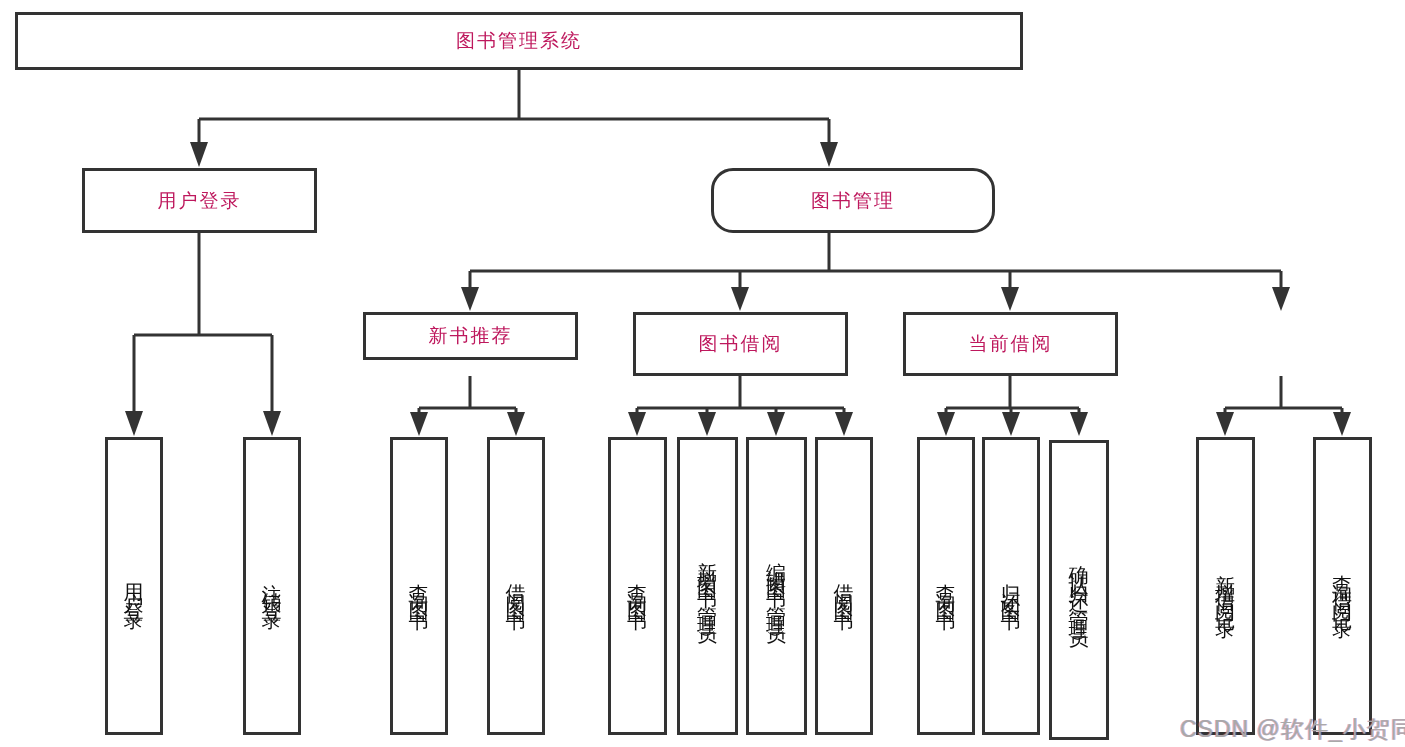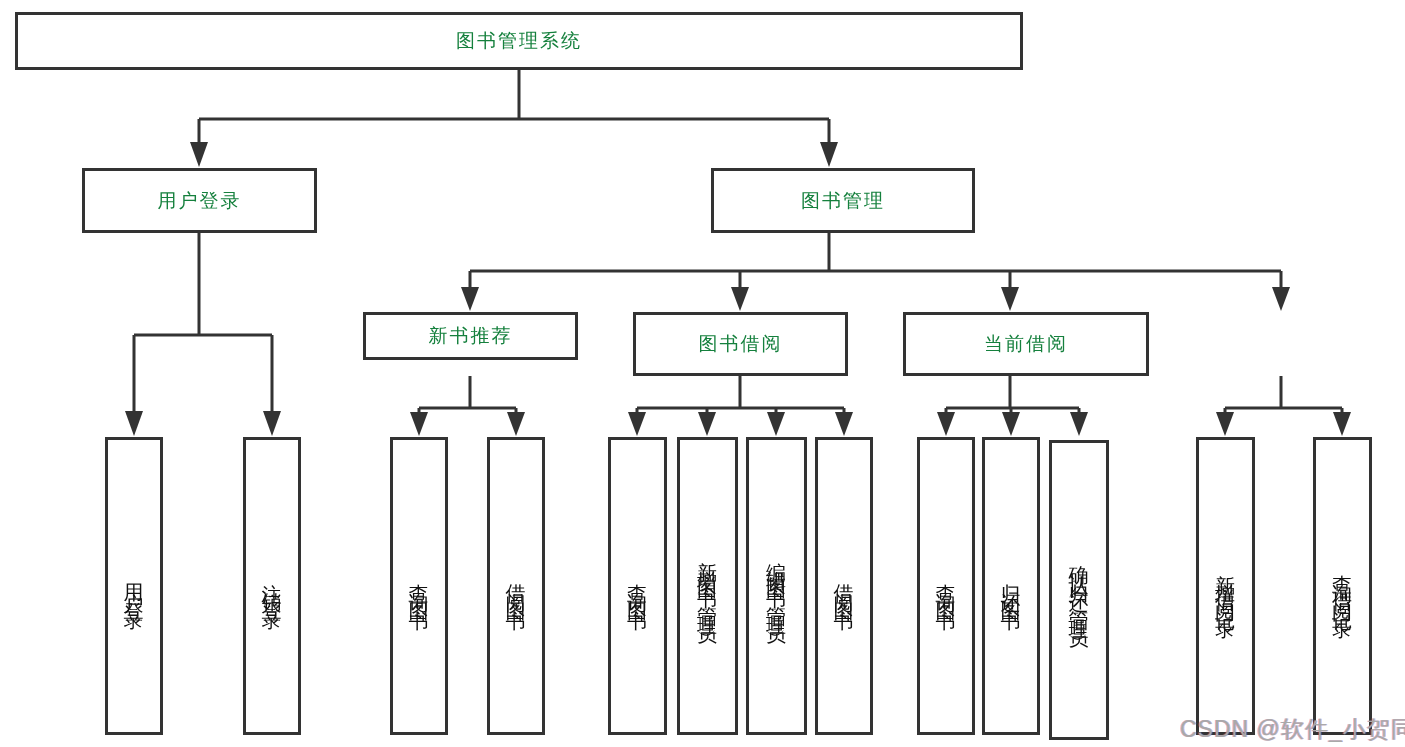--- a/index.html
+++ b/index.html
@@ -4,21 +4,21 @@
 <style>
   html,body{margin:0;padding:0;background:#fff;}
   #stage{
     position:relative;width:1405px;height:747px;background:#ffffff;overflow:hidden;
     font-family:"Liberation Sans",sans-serif;
   }
   #connectors{position:absolute;left:0;top:0;width:1405px;height:747px;}
   .hbox{
     position:absolute;box-sizing:border-box;border:3px solid #333333;background:#ffffff;
     display:flex;align-items:center;justify-content:center;
-    color:#15803d;font-size:19px;letter-spacing:2px;white-space:nowrap;
+    color:#be185d;font-size:19px;letter-spacing:2px;white-space:nowrap;
   }
   .vbox{
     position:absolute;box-sizing:border-box;border:3px solid #333333;background:#ffffff;
     display:flex;align-items:center;justify-content:center;
     writing-mode:vertical-rl;
     color:#111111;font-size:20px;letter-spacing:9px;line-height:1;
   }
   #watermark{
     position:absolute;left:1180px;top:714px;
     font-size:23px;color:#a9a9a9;letter-spacing:1px;white-space:nowrap;
@@ -70,25 +70,25 @@
       <polygon points="1002,412 1020,412 1011,436"></polygon>
       <polygon points="1070,412 1088,412 1079,436"></polygon>
       <polygon points="1216,412 1234,412 1225,436"></polygon>
       <polygon points="1333,412 1351,412 1342,436"></polygon>
     </g>
   </svg>
 
   <div class="hbox" style="left:15px;top:12px;width:1008px;height:58px;">图书管理系统</div>
 
   <div class="hbox" style="left:82px;top:168px;width:235px;height:65px;">用户登录</div>
-  <div class="hbox" style="left:711px;top:168px;width:264px;height:65px;">图书管理</div>
+  <div class="hbox" style="left:711px;top:168px;width:284px;height:65px;border-radius:22px;">图书管理</div>
 
   <div class="hbox" style="left:363px;top:312px;width:215px;height:48px;">新书推荐</div>
   <div class="hbox" style="left:633px;top:312px;width:215px;height:64px;">图书借阅</div>
-  <div class="hbox" style="left:903px;top:312px;width:246px;height:64px;">当前借阅</div>
+  <div class="hbox" style="left:903px;top:312px;width:215px;height:64px;">当前借阅</div>
 
   <div class="vbox" style="left:105px;top:437px;width:58px;height:298px;">用户登录</div>
   <div class="vbox" style="left:243px;top:437px;width:58px;height:298px;">注销登录</div>
 
   <div class="vbox" style="left:390px;top:437px;width:58px;height:298px;">查询图书</div>
   <div class="vbox" style="left:487px;top:437px;width:58px;height:298px;">借阅图书</div>
 
   <div class="vbox" style="left:608px;top:437px;width:59px;height:298px;">查询图书</div>
   <div class="vbox" style="left:677px;top:437px;width:61px;height:298px;">新增图书（管理员）</div>
   <div class="vbox" style="left:746px;top:437px;width:61px;height:298px;">编辑图书（管理员）</div>

